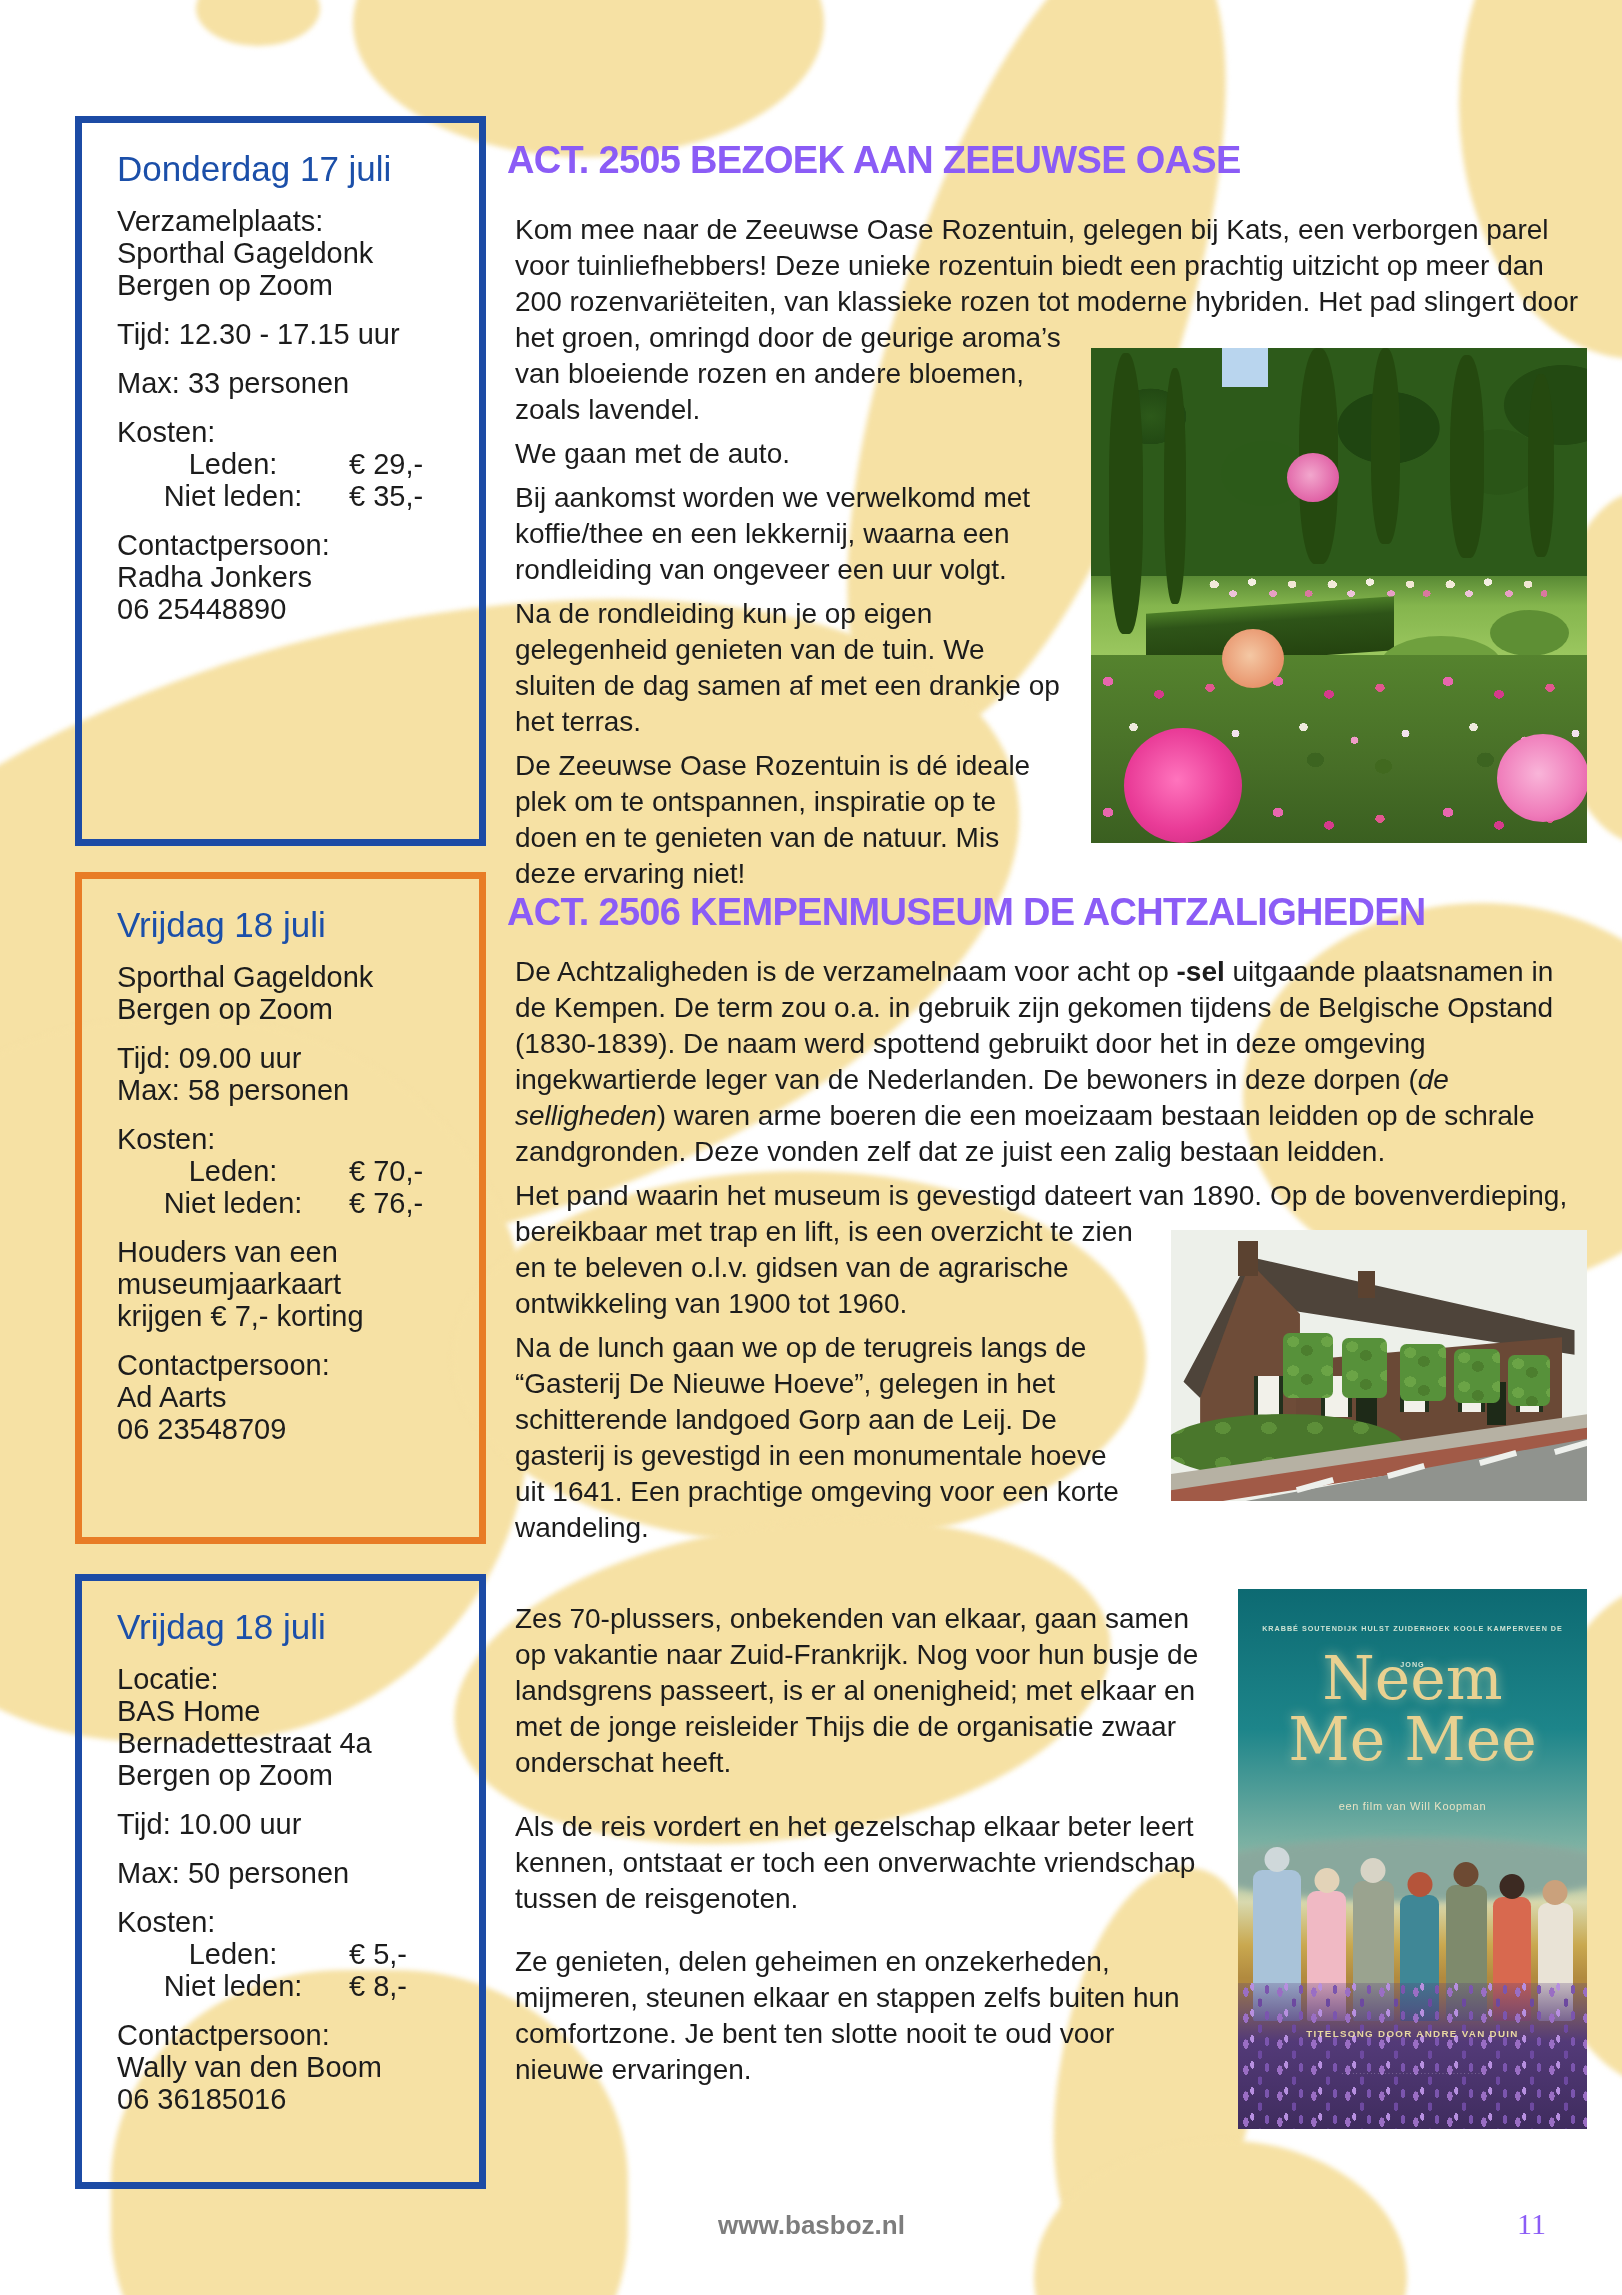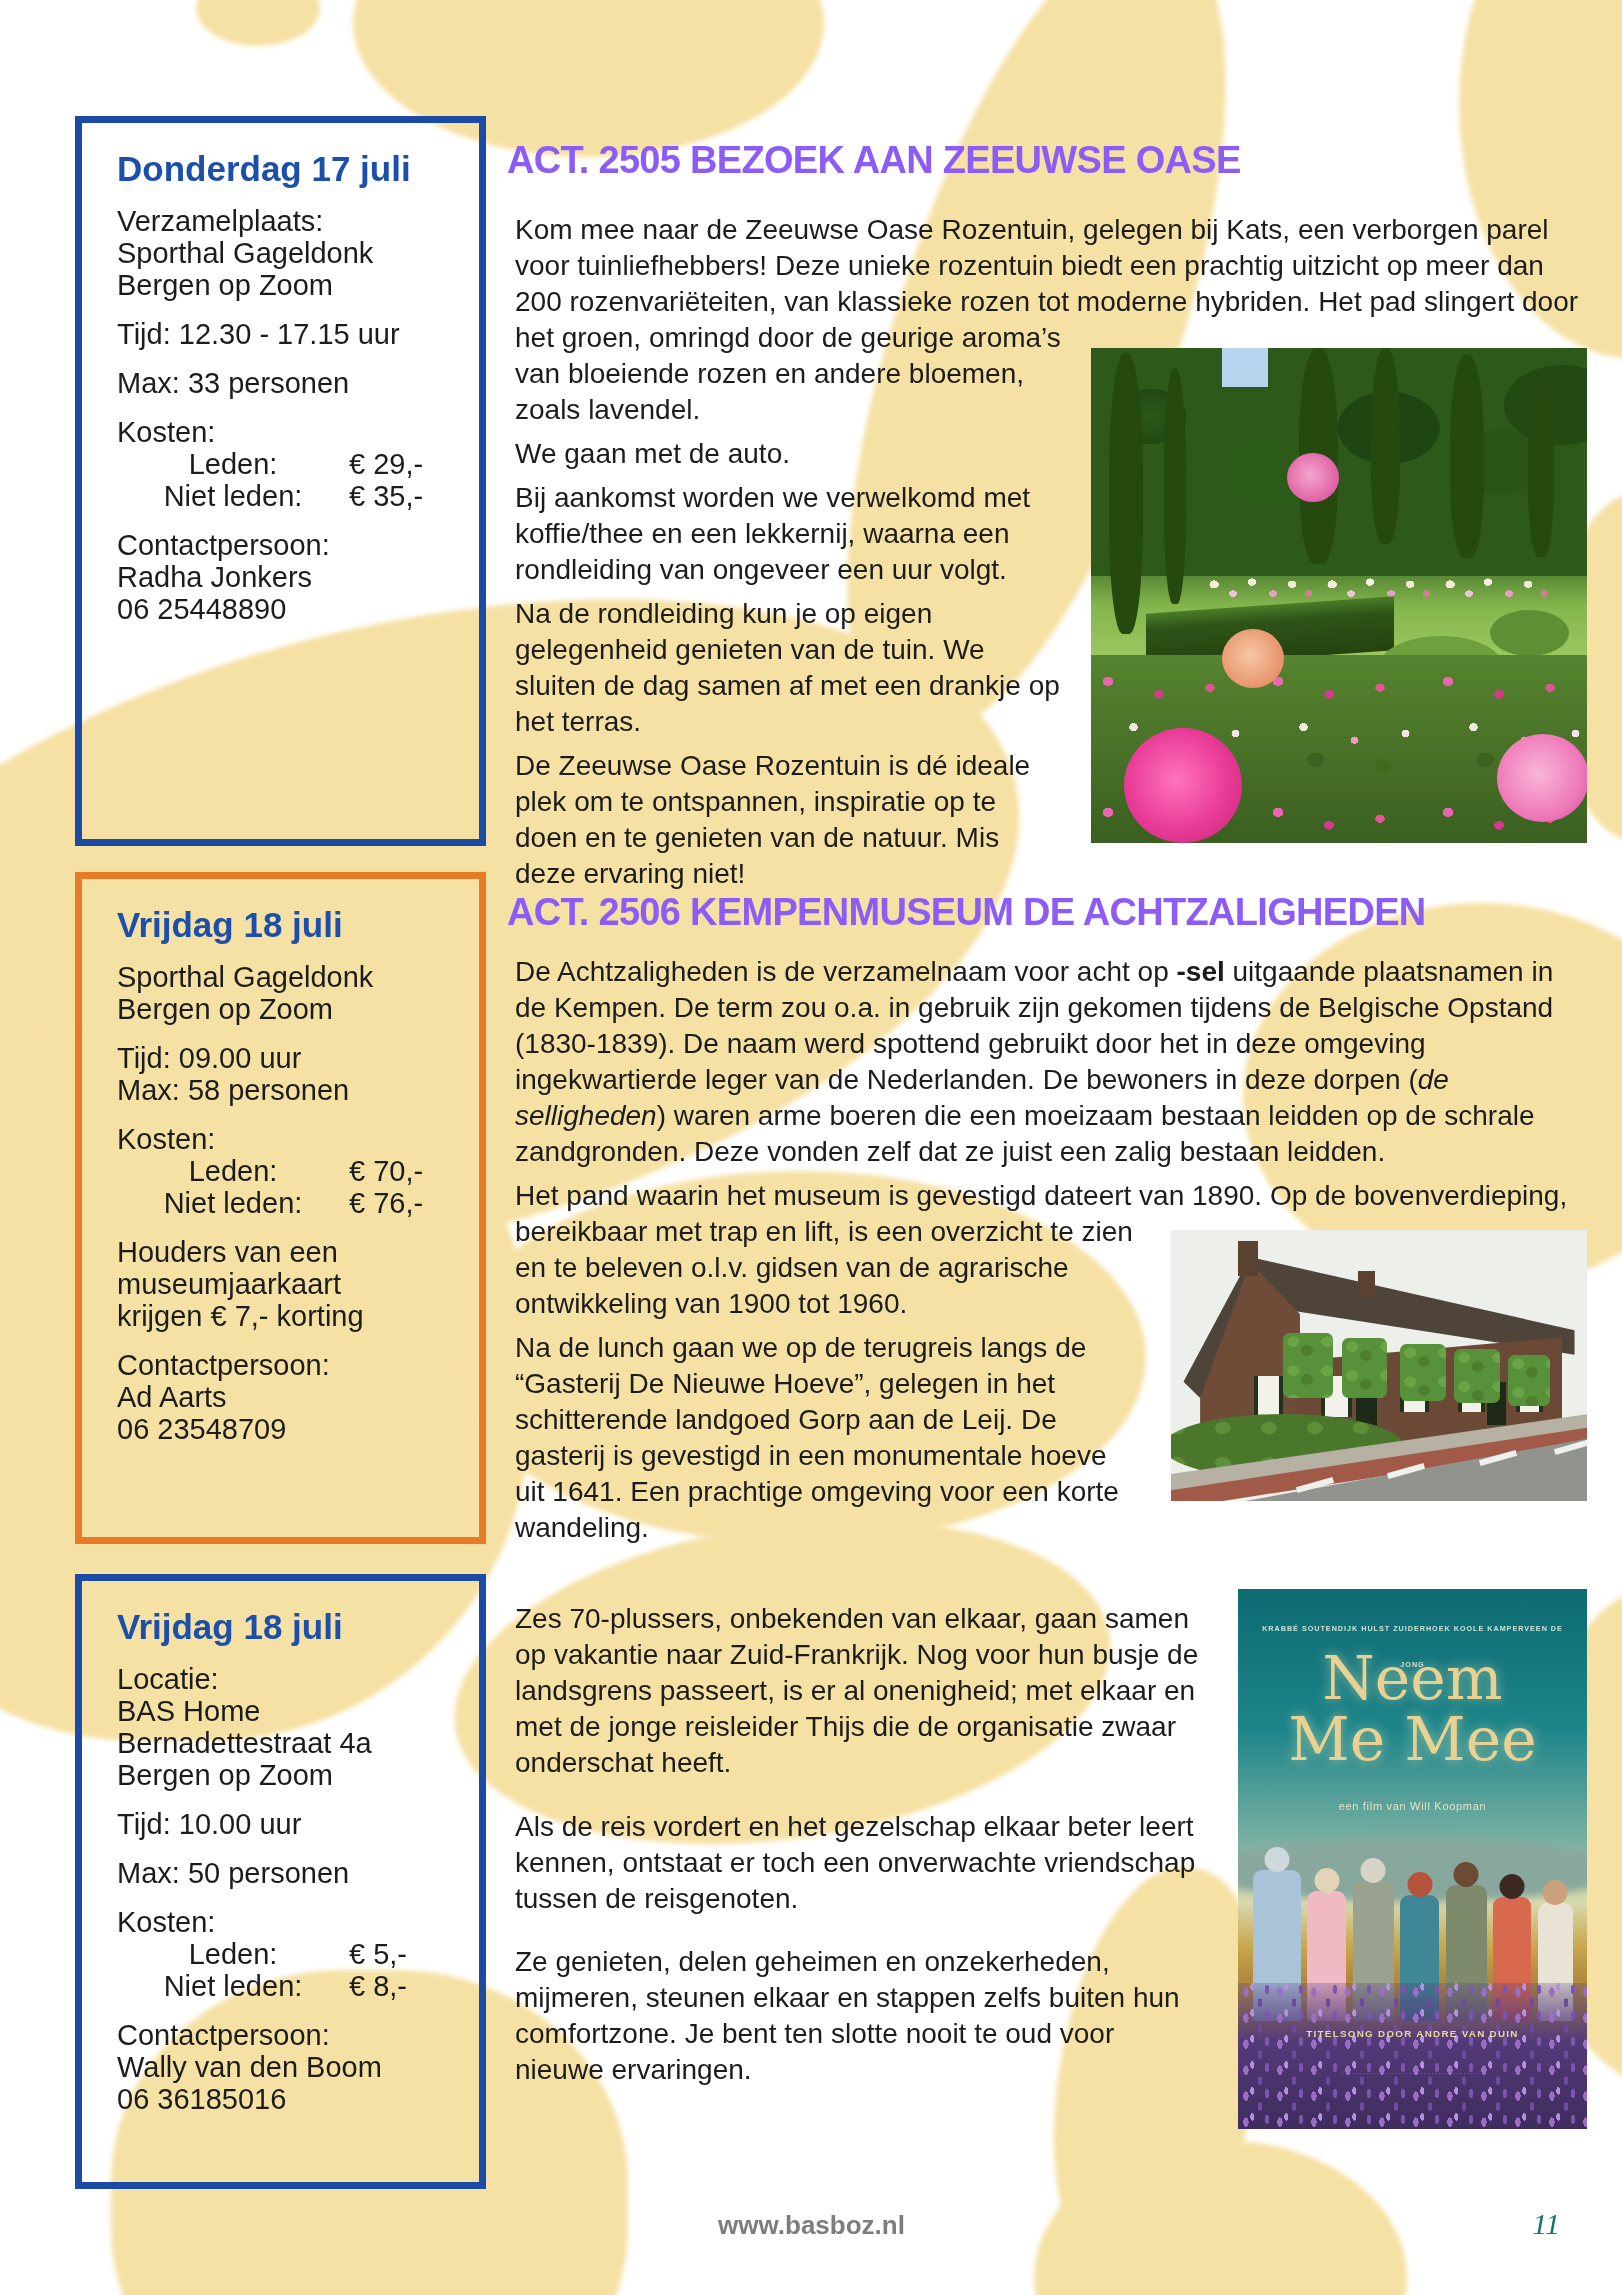--- a/index.html
+++ b/index.html
@@ -10,21 +10,21 @@
     color:#1c1c1c;
   }
   
   .blob{position:absolute;background:#f6e1a4;border-radius:50%;z-index:0;filter:blur(2.6px);}
   
   .box{
     position:absolute;left:75px;width:411px;box-sizing:border-box;
     border:7.2px solid #1c4ba5;padding:25px 35px 19.6px;z-index:2;background:transparent;
   }
   .box.orange{border-color:#e87c26;}
-  .box h2{margin:0 0 15.7px;font-size:35px;line-height:41px;font-weight:bold;color:#1b4fa9;}
+  .box h2{margin:0 0 15.7px;font-size:35px;line-height:41px;font-weight:normal;color:#1b4fa9;}
   .box .grp{margin:17px 0 0;font-size:29px;line-height:32px;}
   .box .grp.first{margin-top:0;}
   .ln{display:block;}
   .krow{display:flex;}
   .krow .lbl{width:232px;flex:0 0 232px;text-align:center;}
   
   .article{position:absolute;left:507px;width:1080px;z-index:2;}
   .article h1{margin:0;font-size:38px;line-height:42px;font-weight:bold;color:#8b5cf6;letter-spacing:-0.7px;}
   .article .body{font-size:28px;line-height:36px;}
   .article .body p{margin:8px;}
@@ -109,21 +109,21 @@
       radial-gradient(5.2px 9.2px at 29px 6.5px,#7b55ae 45%,transparent 46%),
       linear-gradient(180deg,rgba(83,58,120,.25) 0%,#533a78 40%,#3f2c5e 100%);
     background-size:34px 26px,34px 26px,34px 26px,34px 26px,100% 100%;}
   .poster .credit1{position:absolute;bottom:77px;left:0;width:100%;text-align:center;
     font-size:9.8px;letter-spacing:1.3px;color:#e9d8a2;font-weight:bold;z-index:3;}
   .poster .credit2{position:absolute;bottom:51px;left:6%;width:88%;text-align:center;
     font-size:5.9px;line-height:7.9px;color:#cfc3de;z-index:3;}
   
   .footer-url{position:absolute;left:0;top:2210px;width:100%;text-align:center;
     font-size:26px;font-weight:bold;color:#7d7d7d;z-index:2;}
-  .page-num{position:absolute;right:63px;top:2207px;font-size:30px;color:#0f766e;z-index:2;font-family:"Liberation Serif", serif;font-style:italic;}
+  .page-num{position:absolute;right:77px;top:2207px;font-size:30px;color:#8b5cf6;z-index:2;font-family:"Liberation Serif", serif;}
 </style>
 </head>
 <body>
 
 <div class="blob" style="left:196px;top:-29.4px;width:124px;height:75px;"></div>
 <div class="blob" style="left:353px;top:-111px;width:471px;height:268px;"></div>
 <div class="blob" style="left:896px;top:-85px;width:281px;height:838px;transform:rotate(18deg);border-radius:48%;"></div>
 <div class="blob" style="left:1459px;top:-151px;width:353px;height:510px;"></div>
 <div class="blob" style="left:1551px;top:491px;width:183px;height:353px;"></div>
 <div class="blob" style="left:-249px;top:628px;width:1283px;height:615px;transform:rotate(-14deg);"></div>

